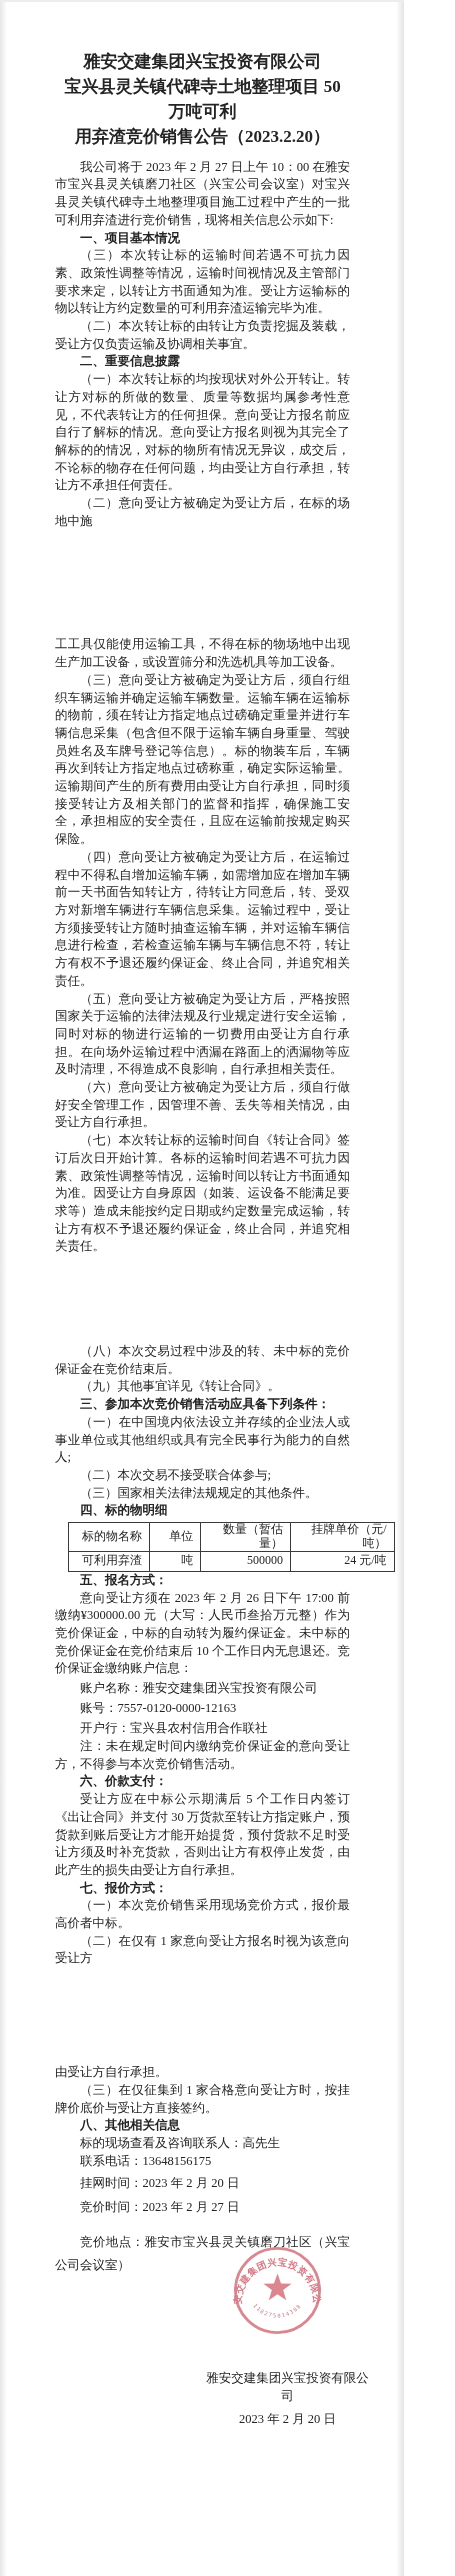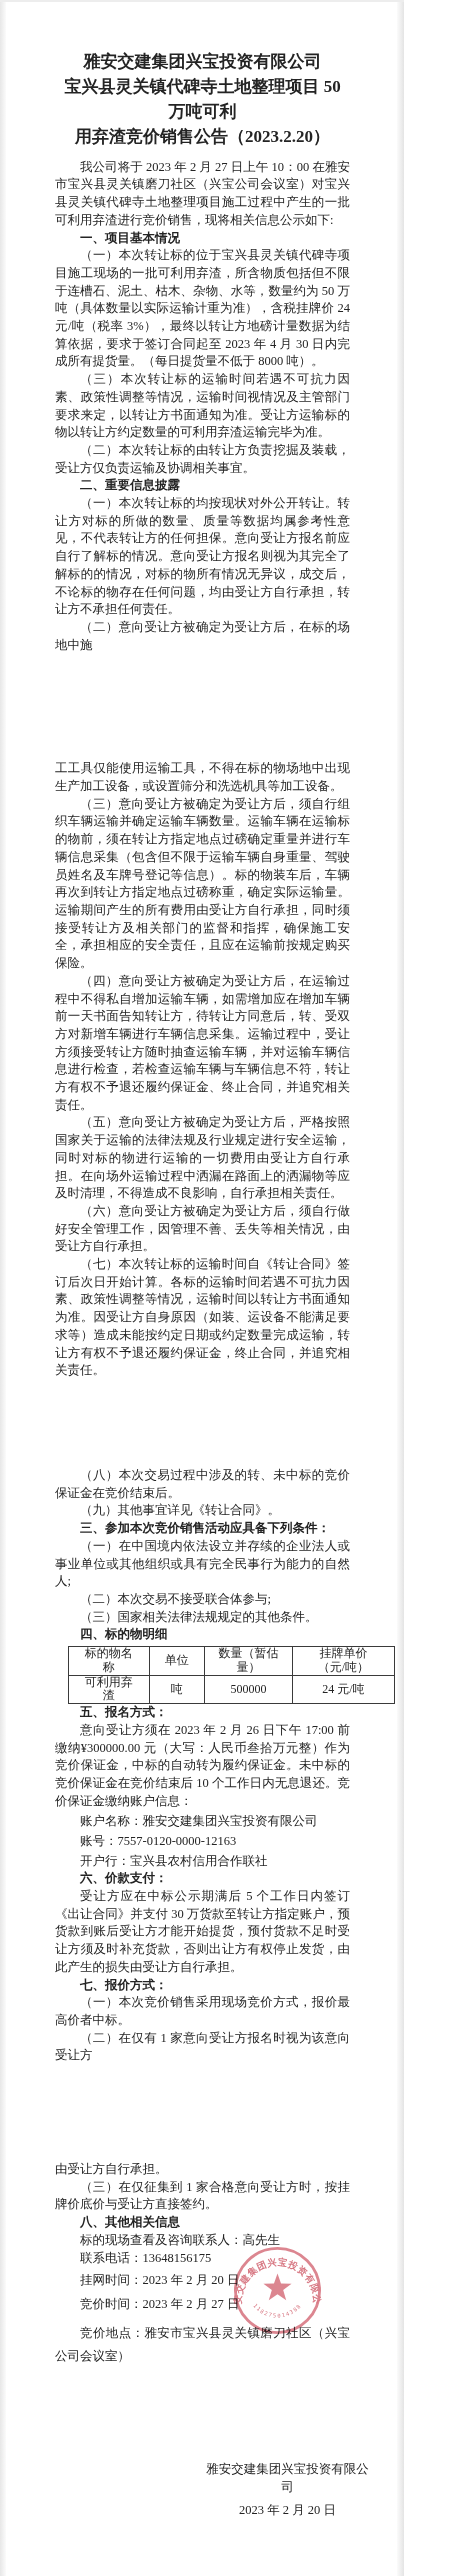--- a/index.html
+++ b/index.html
@@ -18,24 +18,24 @@
   .cont{text-indent:0;}
   .h{font-family:"Liberation Sans","DejaVu Sans",sans-serif;font-weight:bold;
      font-size:12.5px;line-height:17.7px;text-indent:25px;margin:0;text-align:left;}
   .intro{margin-top:9.7px;}
   .pb1{height:106px;}
   .pb2{height:87px;}
   .pb3{height:96px;}
   .acct{margin-top:2.3px;}
   .spaced1{margin-top:4.6px;}
   .spaced2{margin-top:6px;}
-  .place{margin-top:9px;line-height:23px;}
+  .place{margin-top:15px;line-height:23px;}
   table.lot{border-collapse:collapse;margin:2.3px 0 0 12.5px;width:327px;table-layout:fixed;}
-  table.lot td{border:1.1px solid #3a3a3a;height:19px;text-align:center;vertical-align:middle;
-    font-size:12px;padding:0 13px;line-height:13.7px;}
+  table.lot td{border:1.1px solid #3a3a3a;height:19px;text-align:right;vertical-align:middle;
+    font-size:12px;padding:0 7px;line-height:13.7px;}
   .c1{width:25%;} .c2{width:14%;} .c3{width:28%;} .c4{width:33%;}
   .sig{margin-top:93px;margin-left:147px;width:171px;text-align:center;position:relative;}
   .sig p{text-align:center;}
   .sig-date{margin-top:5.7px;}
   .seal{position:absolute;left:232px;top:2245px;width:91px;height:91px;
     opacity:.82;mix-blend-mode:multiply;pointer-events:none;}
 </style>
 </head>
 <body>
 
@@ -47,21 +47,20 @@
   <div class="inner">
     <div class="title">
       <div>雅安交建集团兴宝投资有限公司</div>
       <div>宝兴县灵关镇代碑寺土地整理项目 50 万吨可利</div>
       <div>用弃渣竞价销售公告（2023.2.20）</div>
     </div>
 
     <p class="ind intro">我公司将于 2023 年 2 月 27 日上午 10：00 在雅安市宝兴县灵关镇磨刀社区（兴宝公司会议室）对宝兴县灵关镇代碑寺土地整理项目施工过程中产生的一批可利用弃渣进行竞价销售，现将相关信息公示如下:</p>
 
     <p class="h">一、项目基本情况</p>
-    <p class="ind">（一）本次转让标的位于宝兴县灵关镇代碑寺项目施工现场的一批可利用弃渣，所含物质包括但不限于连槽石、泥土、枯木、杂物、水等，数量约为 50 万吨（具体数量以实际运输计重为准），含税挂牌价 24 元/吨（税率 3%），最终以转让方地磅计量数据为结算依据，要求于签订合同起至 2023 年 4 月 30 日内完成所有提货量。（每日提货量不低于 8000 吨）。</p>
     <p class="ind">（三）本次转让标的运输时间若遇不可抗力因素、政策性调整等情况，运输时间视情况及主管部门要求来定，以转让方书面通知为准。受让方运输标的物以转让方约定数量的可利用弃渣运输完毕为准。</p>
     <p class="ind">（二）本次转让标的由转让方负责挖掘及装载，受让方仅负责运输及协调相关事宜。</p>
 
     <p class="h">二、重要信息披露</p>
     <p class="ind">（一）本次转让标的均按现状对外公开转让。转让方对标的所做的数量、质量等数据均属参考性意见，不代表转让方的任何担保。意向受让方报名前应自行了解标的情况。意向受让方报名则视为其完全了解标的的情况，对标的物所有情况无异议，成交后，不论标的物存在任何问题，均由受让方自行承担，转让方不承担任何责任。</p>
     <p class="ind">（二）意向受让方被确定为受让方后，在标的场地中施</p>
 
     <div class="pb1"></div>
 
     <p class="cont">工工具仅能使用运输工具，不得在标的物场地中出现生产加工设备，或设置筛分和洗选机具等加工设备。</p>
@@ -97,20 +96,21 @@
         <td>24 元/吨</td>
       </tr>
     </tbody>
       </table>
 
     <p class="h">五、报名方式：</p>
     <p class="ind">意向受让方须在 2023 年 2 月 26 日下午 17:00 前缴纳¥300000.00 元（大写：人民币叁拾万元整）作为竞价保证金，中标的自动转为履约保证金。未中标的竞价保证金在竞价结束后 10 个工作日内无息退还。竞价保证金缴纳账户信息：</p>
     <p class="ind acct">账户名称：雅安交建集团兴宝投资有限公司</p>
     <p class="ind acct">账号：7557-0120-0000-12163</p>
     <p class="ind acct">开户行：宝兴县农村信用合作联社</p>
+    <p class="ind">注：未在规定时间内缴纳竞价保证金的意向受让方，不得参与本次竞价销售活动。</p>
 
     <p class="h">六、价款支付：</p>
     <p class="ind">受让方应在中标公示期满后 5 个工作日内签订《出让合同》并支付 30 万货款至转让方指定账户，预货款到账后受让方才能开始提货，预付货款不足时受让方须及时补充货款，否则出让方有权停止发货，由此产生的损失由受让方自行承担。</p>
 
     <p class="h">七、报价方式：</p>
     <p class="ind">（一）本次竞价销售采用现场竞价方式，报价最高价者中标。</p>
     <p class="ind">（二）在仅有 1 家意向受让方报名时视为该意向受让方</p>
 
     <div class="pb3"></div>
 

